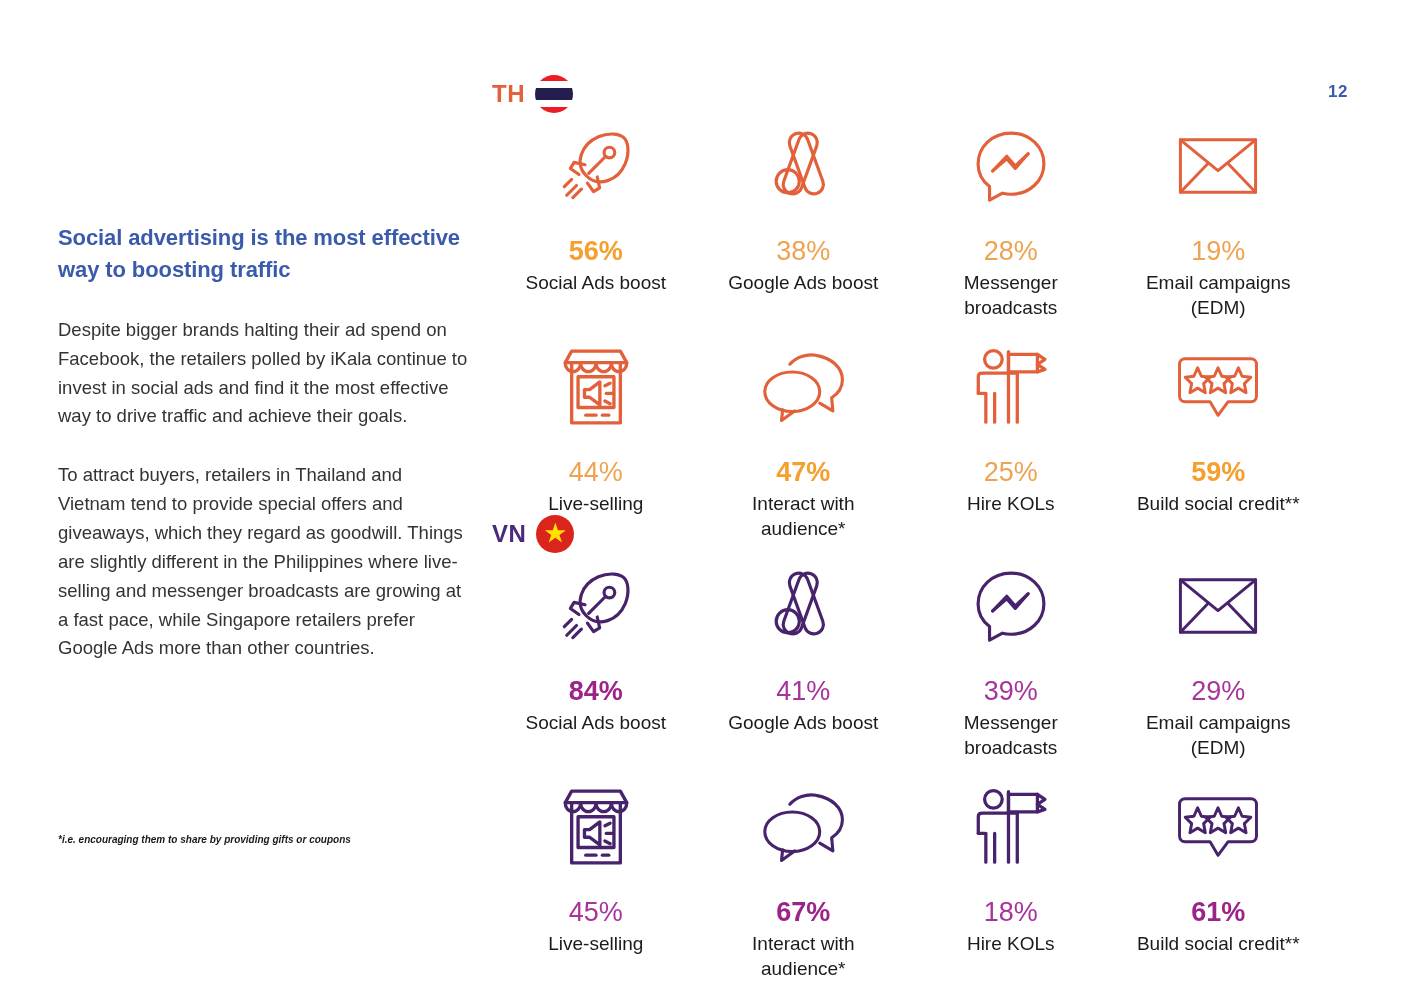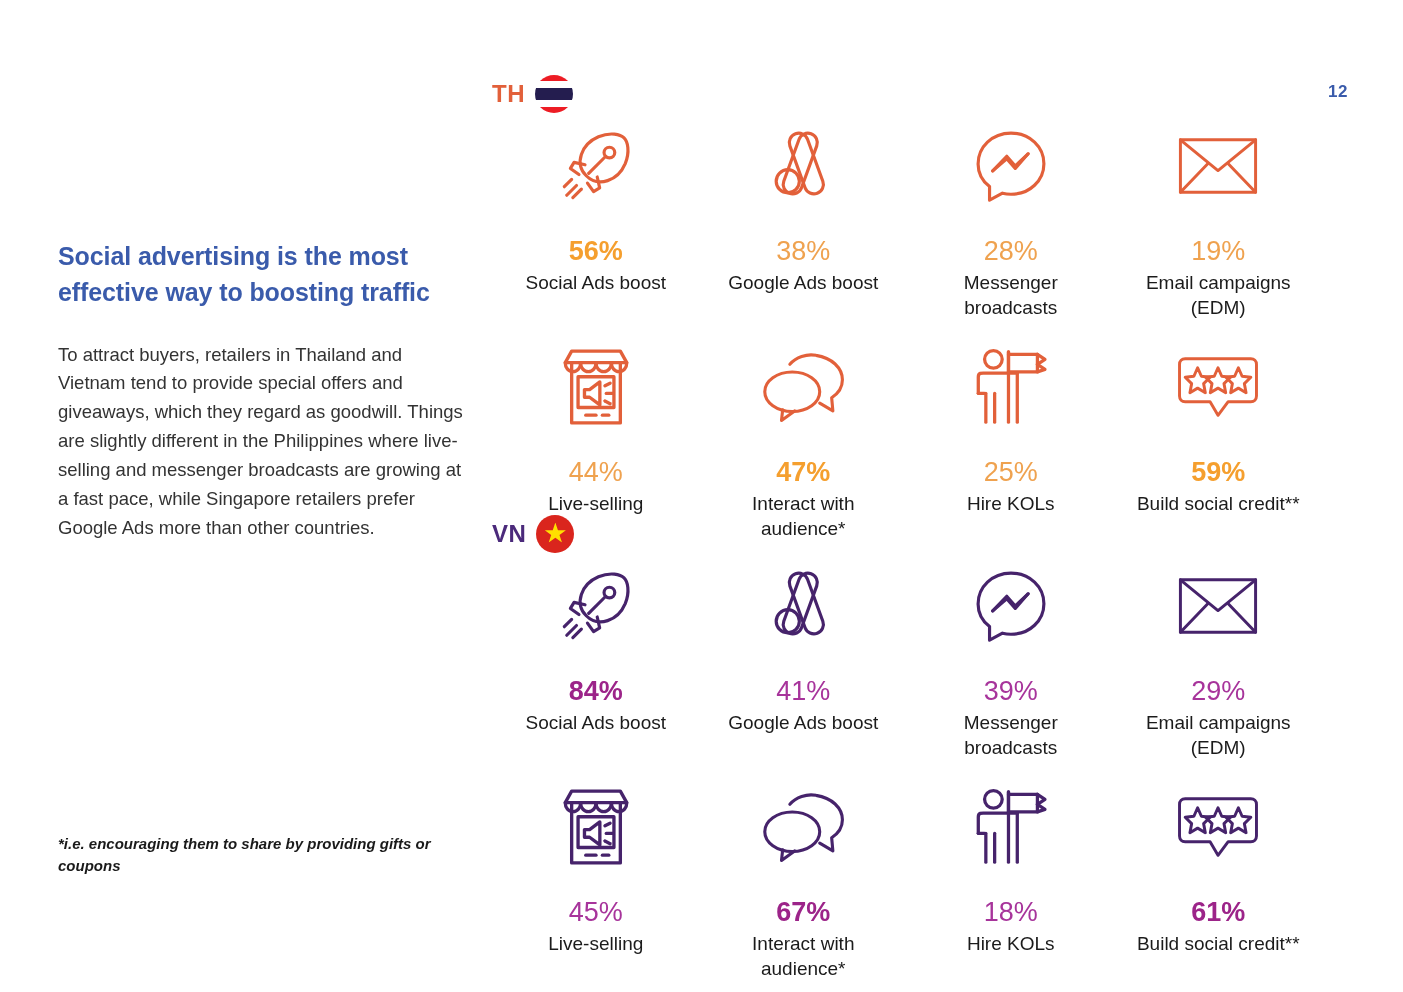--- a/index.html
+++ b/index.html
@@ -32,43 +32,43 @@
   }
 
   
   .left-col {
     position: absolute;
     left: 58px;
     top: 222px;
     width: 412px;
   }
   .headline {
-    font-size: 25px;
+    font-size: 22px;
     font-weight: bold;
     color: #3a5bab;
     line-height: 1.45;
-    margin: 16px 0 30px 0;
+    margin: 0 0 30px 0;
     letter-spacing: -0.1px;
   }
   .body-para {
     font-size: 18.5px;
     color: #333333;
     line-height: 1.56;
     margin: 0 0 30px 0;
   }
   .body-para:last-child { margin-bottom: 0; }
 
   .footnotes {
     position: absolute;
     left: 58px;
     top: 833px;
     width: 420px;
   }
   .footnote {
-    font-size: 15px;
+    font-size: 10px;
     font-style: italic;
     font-weight: bold;
     color: #1a1a1a;
     line-height: 1.45;
     margin: 0 0 28px 0;
   }
   .footnote:last-child { margin-bottom: 0; }
 
   
   .panel {
@@ -167,20 +167,21 @@
 </style>
 </head>
 <body>
 
 <div class="page">
 
   <div class="page-number" style="color: rgb(58, 91, 171);">12</div>
 
   <div class="left-col">
     <h1 class="headline" style="color: rgb(58, 91, 171);">Social advertising is the most effective way to boosting traffic</h1>
+    <p class="body-para">Despite bigger brands halting their ad spend on Facebook, the retailers polled by iKala continue to invest in social ads and find it the most effective way to drive traffic and achieve their goals.</p>
     <p class="body-para">To attract buyers, retailers in Thailand and Vietnam tend to provide special offers and giveaways, which they regard as goodwill. Things are slightly different in the Philippines where live-selling and messenger broadcasts are growing at a fast pace, while Singapore retailers prefer Google Ads more than other countries.</p>
   </div>
 
   <div class="footnotes">
     <p class="footnote">*i.e. encouraging them to share by providing gifts or coupons</p>
   </div>
 
   <div class="panel panel-th">
     <div class="country-tag country-th">
       <span class="country-code" style="color: rgb(226, 96, 58);">TH</span>

